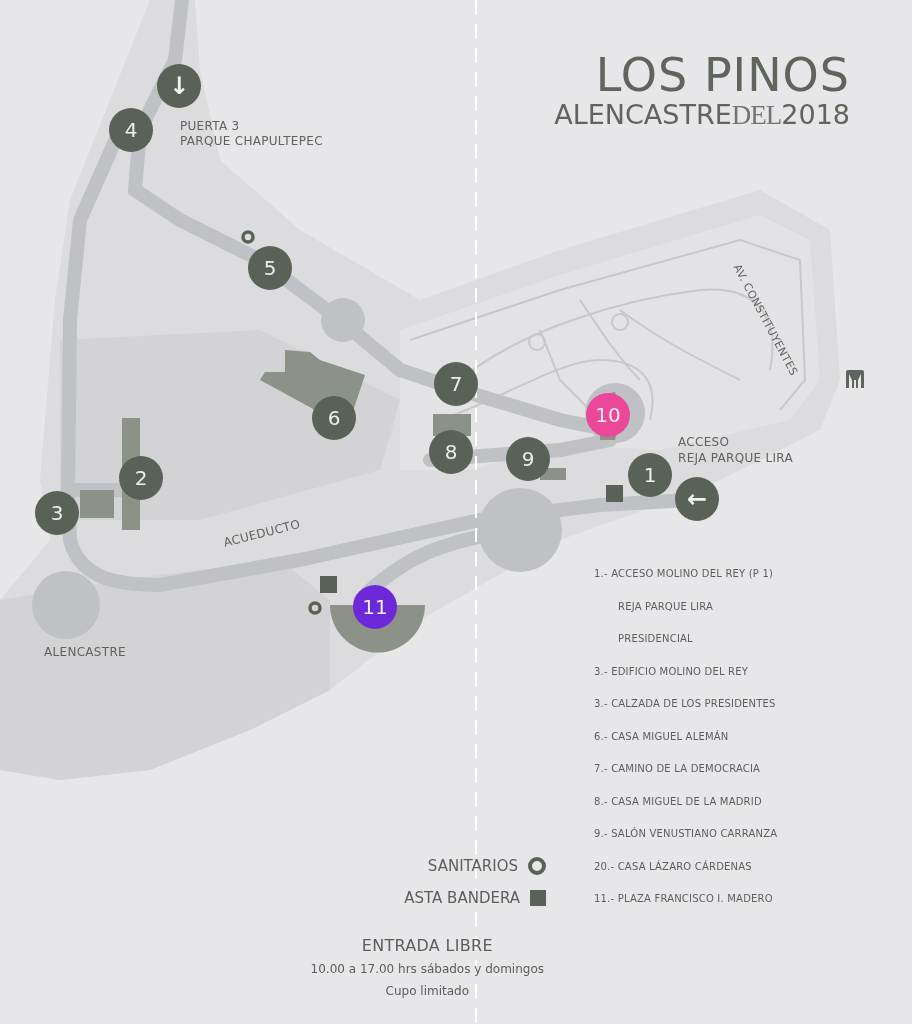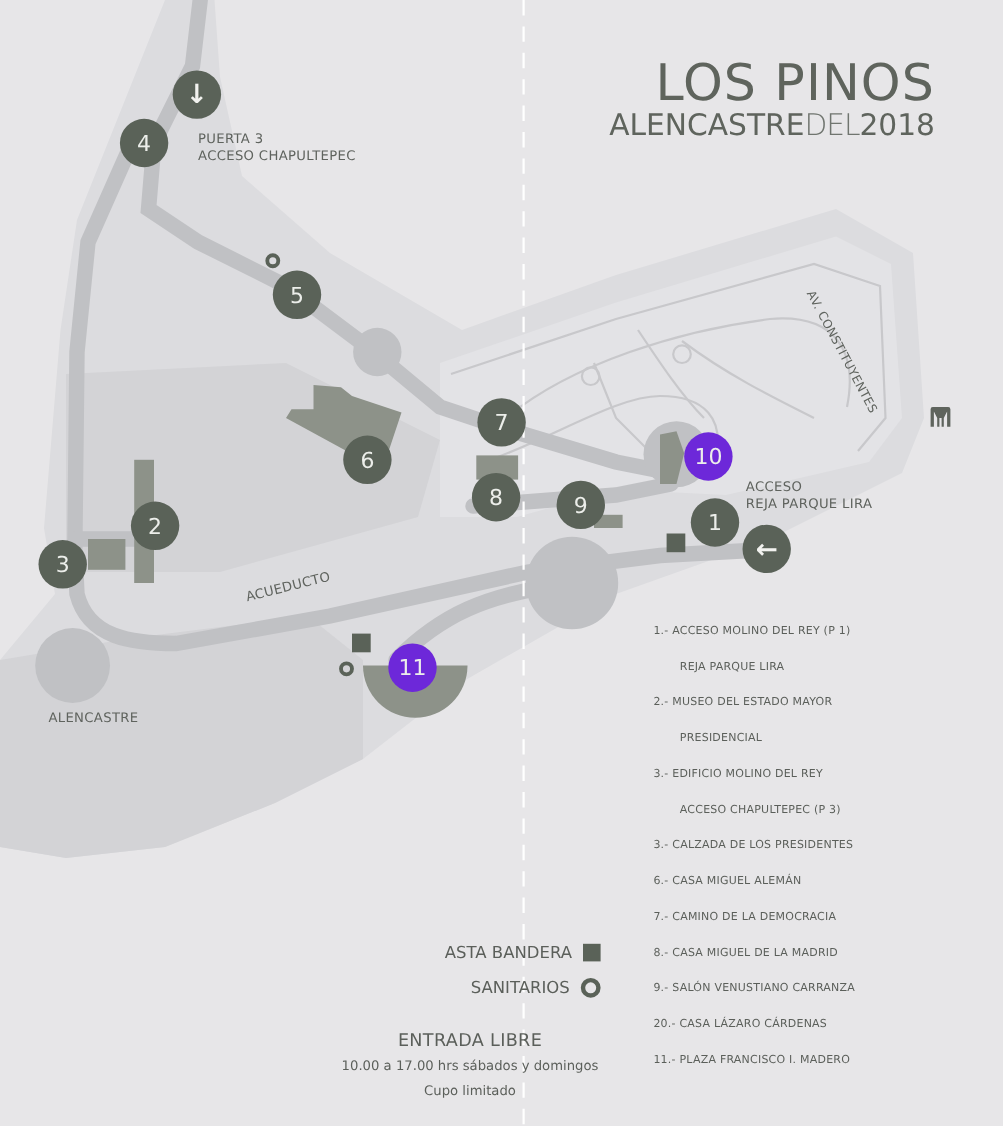--- a/index.html
+++ b/index.html
@@ -2,21 +2,21 @@
 <html><head>
 <meta charset="utf-8">
 <style>
   html, body { margin:0; padding:0; }
   body { width:912px; height:1024px; background:#e7e6e8; position:relative; overflow:hidden;
          font-family:"DejaVu Sans", "Liberation Sans", sans-serif; color:#5b5f5a; }
   svg.map { position:absolute; left:0; top:0; }
   .title { position:absolute; right:62px; top:50px; text-align:right; color:#5f645d; }
   .title .main { font-size:46px; letter-spacing:1px; line-height:50px; font-weight:400; }
   .title .sub { font-size:27px; line-height:30px; letter-spacing:0px; }
-  .title .sub .thin { font-weight:200; letter-spacing:-1px; color:#70756f; }
+  .title .sub .thin { font-weight:200; letter-spacing:-1px; color:#70756f;font-family:Liberation Serif, serif; }
   .lbl { position:absolute; font-size:12px; color:#5f635e; letter-spacing:0.3px; white-space:nowrap; }
   .legend-list { position:absolute; left:594px; top:564px; font-size:10px; color:#5b5f5a; }
   .legend-list .row { height:32.5px; line-height:20px; white-space:nowrap; letter-spacing:0.2px; }
   .legend-list .row.cont { padding-left:24px; }
   .keys { position:absolute; right:366px; top:850px; text-align:right; color:#5b5f5a; }
   .keys .k { font-size:15px; height:32px; display:flex; justify-content:flex-end; align-items:center; gap:10px; }
   .sym-circle { width:10px; height:10px; border:4px solid #5a6258; border-radius:50%; box-sizing:content-box; display:inline-block; }
   .sym-square { width:16px; height:16px; background:#5a6258; display:inline-block; }
   .info { position:absolute; right:368px; top:936px; text-align:center; color:#5b5f5a; }
   .info .h { font-size:16px; margin-bottom:7px; letter-spacing:0.3px; }
@@ -87,71 +87,69 @@
 <div id="markers">
     <div style="position: absolute; left: 628px; top: 453px; width: 44px; height: 44px; border-radius: 50%; background: rgb(90, 98, 88); color: rgb(236, 238, 234); font-size: 20px; display: flex; align-items: center; justify-content: center;">1</div>
     <div style="position: absolute; left: 119px; top: 456px; width: 44px; height: 44px; border-radius: 50%; background: rgb(90, 98, 88); color: rgb(236, 238, 234); font-size: 20px; display: flex; align-items: center; justify-content: center;">2</div>
     <div style="position: absolute; left: 35px; top: 491px; width: 44px; height: 44px; border-radius: 50%; background: rgb(90, 98, 88); color: rgb(236, 238, 234); font-size: 20px; display: flex; align-items: center; justify-content: center;">3</div>
     <div style="position: absolute; left: 109px; top: 108px; width: 44px; height: 44px; border-radius: 50%; background: rgb(90, 98, 88); color: rgb(236, 238, 234); font-size: 20px; display: flex; align-items: center; justify-content: center;">4</div>
     <div style="position: absolute; left: 248px; top: 246px; width: 44px; height: 44px; border-radius: 50%; background: rgb(90, 98, 88); color: rgb(236, 238, 234); font-size: 20px; display: flex; align-items: center; justify-content: center;">5</div>
     <div style="position: absolute; left: 312px; top: 396px; width: 44px; height: 44px; border-radius: 50%; background: rgb(90, 98, 88); color: rgb(236, 238, 234); font-size: 20px; display: flex; align-items: center; justify-content: center;">6</div>
     <div style="position: absolute; left: 434px; top: 362px; width: 44px; height: 44px; border-radius: 50%; background: rgb(90, 98, 88); color: rgb(236, 238, 234); font-size: 20px; display: flex; align-items: center; justify-content: center;">7</div>
     <div style="position: absolute; left: 429px; top: 430px; width: 44px; height: 44px; border-radius: 50%; background: rgb(90, 98, 88); color: rgb(236, 238, 234); font-size: 20px; display: flex; align-items: center; justify-content: center;">8</div>
     <div style="position: absolute; left: 506px; top: 437px; width: 44px; height: 44px; border-radius: 50%; background: rgb(90, 98, 88); color: rgb(236, 238, 234); font-size: 20px; display: flex; align-items: center; justify-content: center;">9</div>
-    <div style="position: absolute; left: 622px; top: 393px; width: 44px; height: 44px; border-radius: 50%; background: #6d28d9; color: rgb(236, 238, 234); font-size: 20px; display: flex; align-items: center; justify-content: center;">10</div>
+    <div style="position: absolute; left: 586px; top: 393px; width: 44px; height: 44px; border-radius: 50%; background: #ec4899; color: rgb(236, 238, 234); font-size: 20px; display: flex; align-items: center; justify-content: center;">10</div>
     <div style="position: absolute; left: 353px; top: 585px; width: 44px; height: 44px; border-radius: 50%; background: #6d28d9; color: rgb(236, 238, 234); font-size: 20px; display: flex; align-items: center; justify-content: center;">11</div>
     <div style="position: absolute; left: 157px; top: 64px; width: 44px; height: 44px; border-radius: 50%; background: rgb(90, 98, 88); color: rgb(242, 242, 239); font-size: 24px; font-weight: bold; display: flex; align-items: center; justify-content: center;">↓</div>
     <div style="position: absolute; left: 675px; top: 477px; width: 44px; height: 44px; border-radius: 50%; background: rgb(90, 98, 88); color: rgb(242, 242, 239); font-size: 24px; font-weight: bold; display: flex; align-items: center; justify-content: center;">←</div>
   </div>
 
 <div class="title">
   <div class="main">LOS PINOS</div>
   <div class="sub"><span>ALENCASTRE</span><span class="thin">DEL</span><span>2018</span></div>
 </div>
 
 <div class="lbl" style="left:180px;top:119px;line-height:15px;">
   <div>PUERTA 3</div>
-  <div>ACCESO CHAPULTEPEC</div>
+  <div>PARQUE CHAPULTEPEC</div>
 </div>
 <div class="lbl" style="left:678px;top:434px;line-height:16px;">
   <div>ACCESO</div>
   <div>REJA PARQUE LIRA</div>
 </div>
 <div class="lbl" style="left:742px;top:262px;transform:rotate(62deg);transform-origin:left top;font-size:11px;">AV. CONSTITUYENTES</div>
 <div class="lbl" style="left:222px;top:536px;transform:rotate(-14deg);transform-origin:left top;">ACUEDUCTO</div>
 <div class="lbl" style="left:44px;top:645px;">ALENCASTRE</div>
 
 <svg class="metro" viewBox="0 0 22 22">
   <path d="M2,20 L2,4 Q2,2 4,2 L18,2 Q20,2 20,4 L20,20 L17,20 L17,6 L14,12 L14,20 L12,20 L12,12 L10,12 L10,20 L8,20 L8,12 L5,6 L5,20 Z" fill="#5f645d"></path>
 </svg>
 
 <div class="legend-list" id="legend">
     <div class="row">1.- ACCESO MOLINO DEL REY (P 1)</div>
     <div class="row cont">REJA PARQUE LIRA</div>
-    <div class="row">2.- MUSEO DEL ESTADO MAYOR</div>
     <div class="row cont">PRESIDENCIAL</div>
     <div class="row">3.- EDIFICIO MOLINO DEL REY</div>
-    <div class="row cont">ACCESO CHAPULTEPEC (P 3)</div>
     <div class="row">3.- CALZADA DE LOS PRESIDENTES</div>
     <div class="row">6.- CASA MIGUEL ALEMÁN</div>
     <div class="row">7.- CAMINO DE LA DEMOCRACIA</div>
     <div class="row">8.- CASA MIGUEL DE LA MADRID</div>
     <div class="row">9.- SALÓN VENUSTIANO CARRANZA</div>
     <div class="row">20.- CASA LÁZARO CÁRDENAS</div>
     <div class="row">11.- PLAZA FRANCISCO I. MADERO</div>
   </div>
 
 <div class="keys">
   <div class="k">
+      <span>SANITARIOS</span>
+      <span class="sym-circle"></span>
+    </div>
+  <div class="k">
       <span>ASTA BANDERA</span>
       <span class="sym-square"></span>
-    </div>
-  <div class="k">
-      <span>SANITARIOS</span>
-      <span class="sym-circle"></span>
     </div>
 </div>
 
 <div class="info">
   <div class="h">ENTRADA LIBRE</div>
   <div class="t">10.00 a 17.00 hrs sábados y domingos</div>
   <div class="t">Cupo limitado</div>
 </div>
 
 </body></html>

